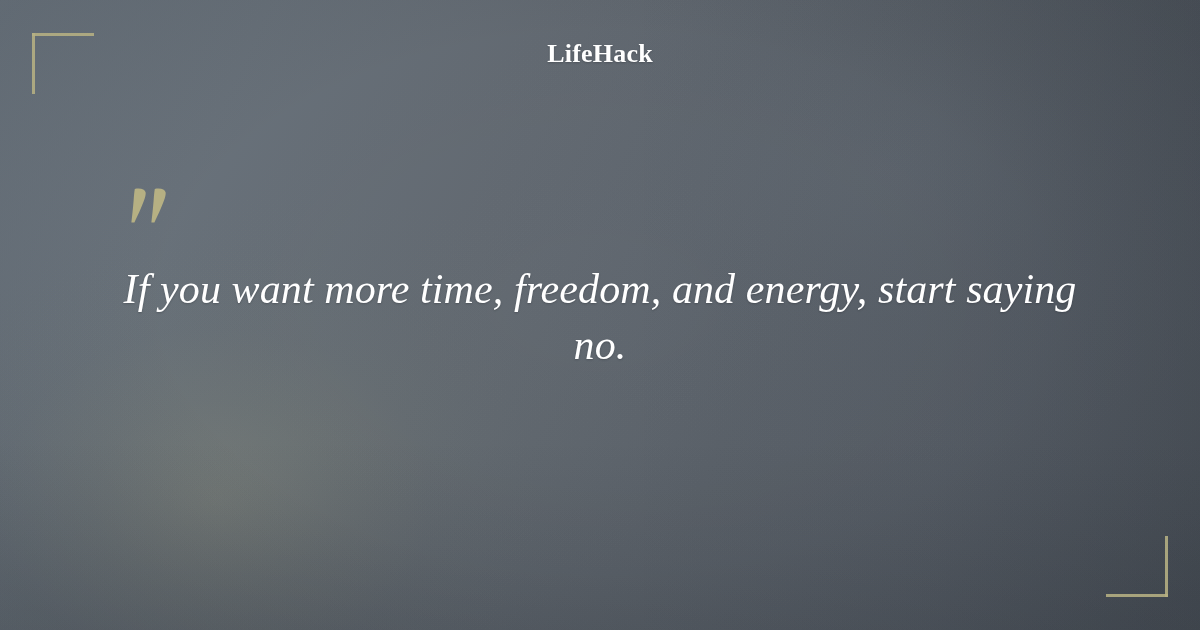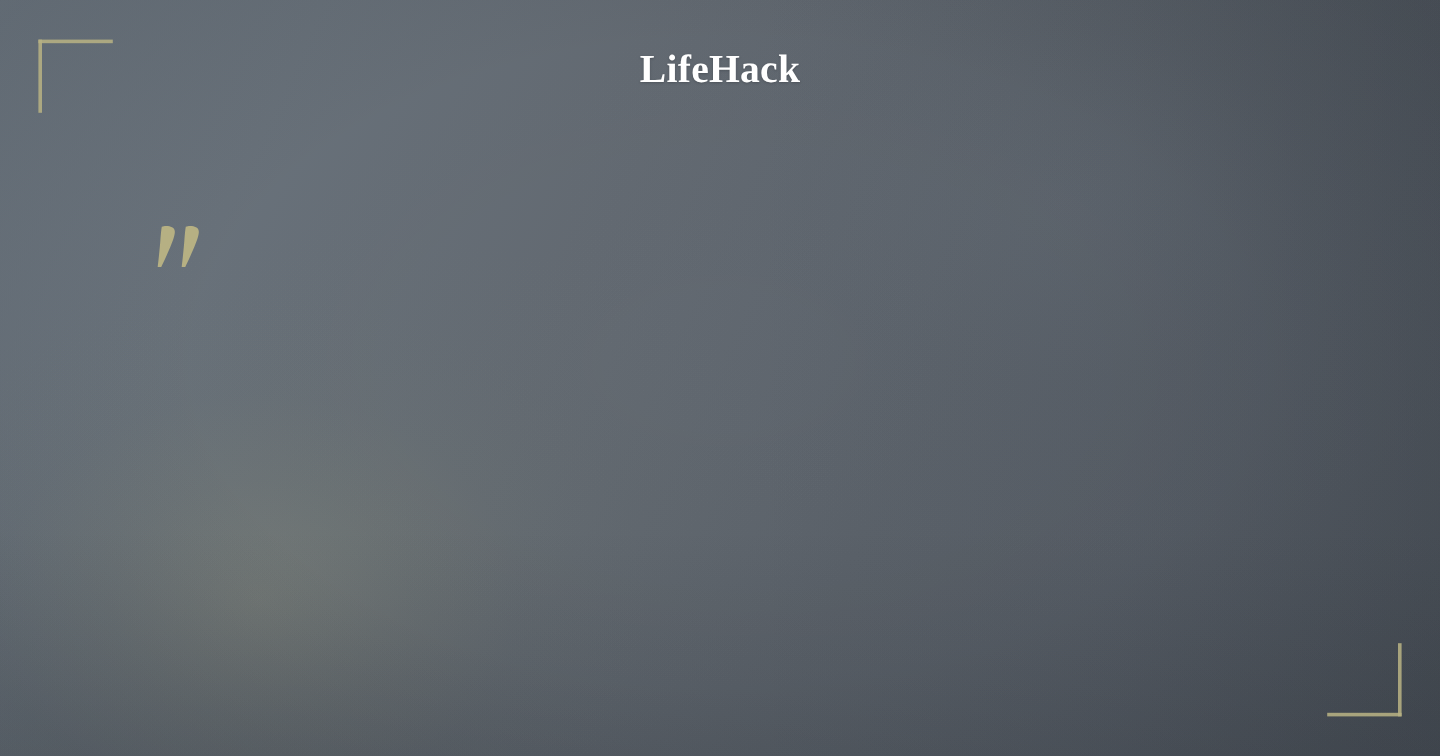--- a/index.html
+++ b/index.html
@@ -135,21 +135,21 @@
   #brand {
     position: absolute;
     top: 40px;
     left: 0;
     width: 1200px;
     text-align: center;
   }
   #brand-wordmark {
     display: inline-block;
     font-family: "Liberation Serif", "DejaVu Serif", serif;
-    font-size: 33px;
+    font-size: 26px;
     font-weight: 700;
     letter-spacing: 0.2px;
     color: #ffffff;
     line-height: 1.1;
     text-shadow: 0 1px 2px rgba(30,34,40,0.30);
   }
 
   
   #quote-mark {
     position: absolute;
@@ -209,14 +209,17 @@
     <span id="brand-wordmark">LifeHack</span>
   </div>
 
   <div id="quote-mark">
     <svg width="70" height="60" viewBox="0 0 70 60" aria-hidden="true">
       <path d="M10.5 2.5 C15.5 2.0 19.0 3.4 19.6 6.2 C20.2 9.2 18.0 15.0 15.0 22.0 C12.6 27.6 10.0 33.0 8.4 36.4 L5.4 36.4 C6.1 31.0 7.0 22.0 7.6 14.8 C8.0 9.4 8.4 5.2 8.8 2.9 Z" fill="#b6b083"></path>
       <path d="M30.5 2.5 C35.5 2.0 39.0 3.4 39.6 6.2 C40.2 9.2 38.0 15.0 35.0 22.0 C32.6 27.6 30.0 33.0 28.4 36.4 L25.4 36.4 C26.1 31.0 27.0 22.0 27.6 14.8 C28.0 9.4 28.4 5.2 28.8 2.9 Z" fill="#b6b083"></path>
     </svg>
   </div>
 
+  <div id="quote-block">
+    <p id="quote-text">If you want more time, freedom, and energy, start saying no.</p>
+  </div>
 
 </div>
 
 </body></html>

